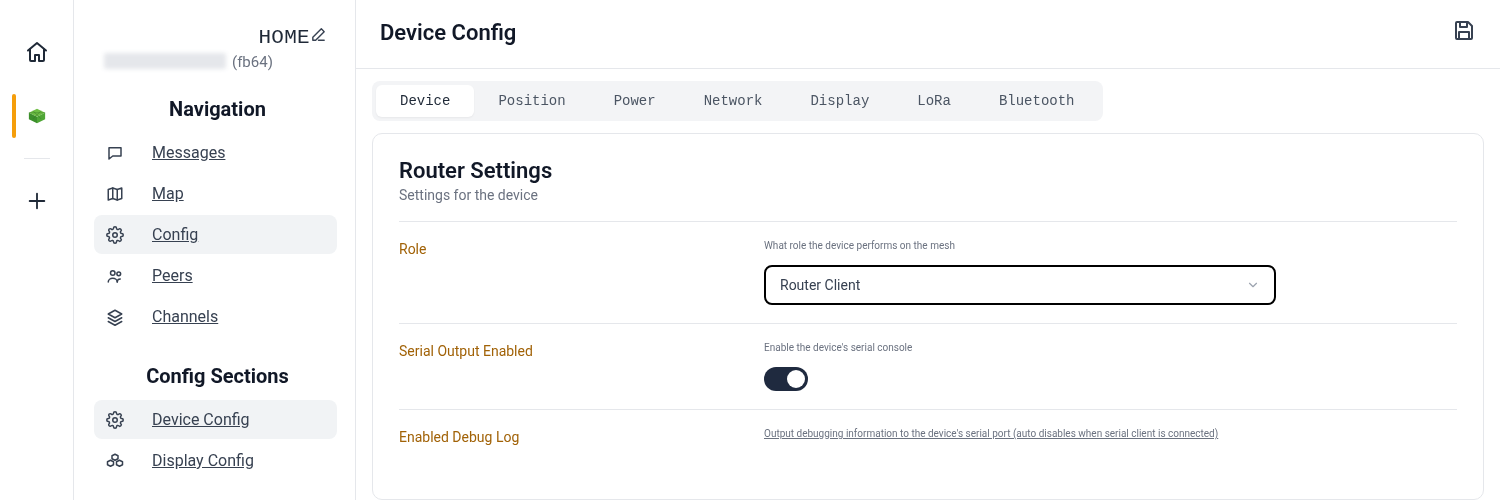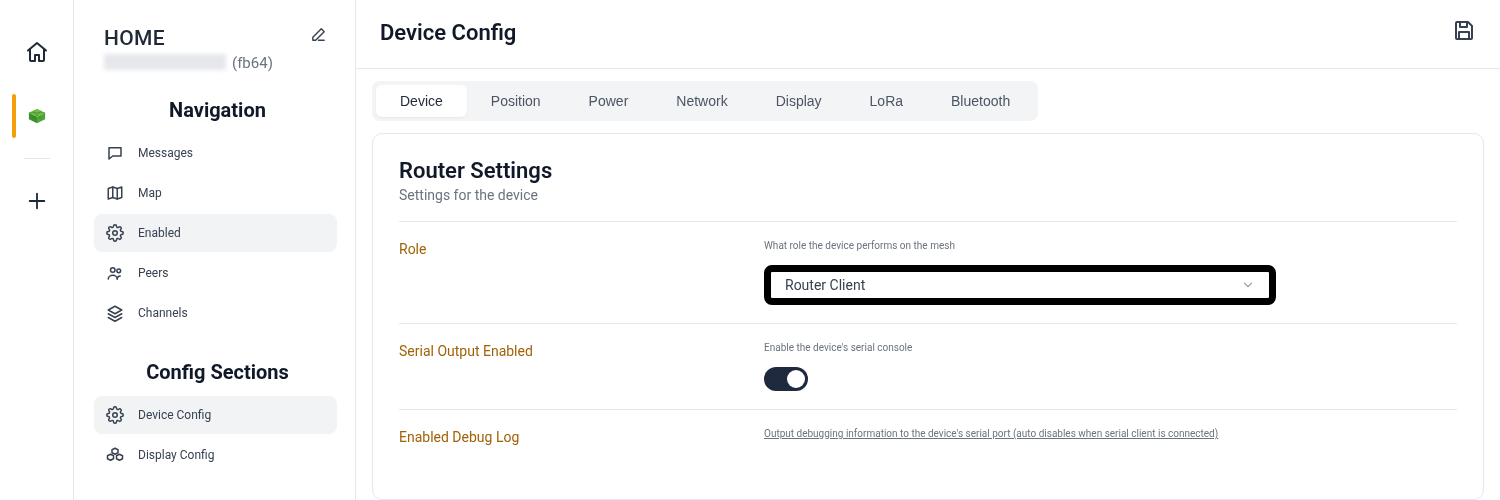--- a/index.html
+++ b/index.html
@@ -57,24 +57,25 @@
     .rail-plus svg { width: 22px; height: 22px; stroke: #1f2937; stroke-width: 2; }
 
     
     .sidebar {
       width: 282px;
       border-right: 1px solid #e5e7eb;
       padding: 26px 18px 0 20px;
     }
     .sidebar-header {
       display: flex;
-      justify-content: space-between;
+      justify-content: flex-end;
       align-items: flex-start;
       margin-bottom: 4px;
       padding: 0 10px 0 10px;
+      font-family: Liberation Mono, monospace;
     }
     .sidebar-title {
       font-size: 21px;
       font-weight: 500;
       letter-spacing: 0.3px;
     }
     .edit-icon svg { width: 17px; height: 17px; stroke: #374151; }
     .sidebar-subline {
       display: flex;
       align-items: flex-start;
@@ -97,27 +98,28 @@
       font-size: 20px;
       font-weight: 700;
       margin: 8px 0 12px 4px;
       color: #111827;
       text-align: center;
     }
     .nav-list { list-style: none; }
     .nav-item {
       display: flex;
       align-items: center;
-      gap: 14px;
+      gap: 28px;
       padding: 10px 12px;
       border-radius: 8px;
-      font-size: 12px;
+      font-size: 16px;
       color: #374151;
       cursor: pointer;
       margin-bottom: 2px;
+      text-decoration: underline;
     }
     .nav-item.active {
       background: #f1f3f5;
     }
     .nav-item svg { width: 18px; height: 18px; stroke: #374151; fill: none; }
     .nav-spacer { height: 18px; }
 
     
     .main {
       flex: 1;
@@ -148,20 +150,21 @@
       padding: 4px;
     }
     .tab {
       padding: 8px 24px;
       font-size: 14px;
       color: #4b5563;
       border-radius: 6px;
       cursor: pointer;
       border: none;
       background: transparent;
+      font-family: Liberation Mono, monospace;
     }
     .tab.active {
       background: #ffffff;
       color: #1f2937;
       box-shadow: 0 1px 2px rgba(0,0,0,0.05);
     }
 
     .panel {
       margin: 12px 16px 0 16px;
       border: 1px solid #e5e7eb;
@@ -194,21 +197,21 @@
     }
     .row-right { flex: 1; }
     .row-desc {
       font-size: 10px;
       color: #6b7280;
       margin-bottom: 14px;
     }
     .select {
       width: 512px;
       height: 40px;
-      border: 7px solid #000000;
+      border: 2px solid #000000;
       border-radius: 8px;
       display: flex;
       align-items: center;
       justify-content: space-between;
       padding: 0 14px;
       font-size: 14px;
       color: #374151;
       cursor: pointer;
     }
     .select svg { width: 14px; height: 14px; stroke: #9ca3af; }
@@ -294,21 +297,21 @@
           <path d="M9 4v14"></path>
           <path d="M15 6v14"></path>
         </svg>
       <span>Map</span>
     </li>
     <li class="nav-item active">
       <svg viewBox="0 0 24 24" stroke-width="2" stroke-linecap="round" stroke-linejoin="round">
           <circle cx="12" cy="12" r="3"></circle>
           <path d="M19.4 15a1.7 1.7 0 0 0 .34 1.87l.06.06a2 2 0 1 1-2.83 2.83l-.06-.06a1.7 1.7 0 0 0-1.87-.34 1.7 1.7 0 0 0-1 1.56V21a2 2 0 1 1-4 0v-.09a1.7 1.7 0 0 0-1.11-1.56 1.7 1.7 0 0 0-1.87.34l-.06.06a2 2 0 1 1-2.83-2.83l.06-.06a1.7 1.7 0 0 0 .34-1.87 1.7 1.7 0 0 0-1.56-1H3a2 2 0 1 1 0-4h.09a1.7 1.7 0 0 0 1.56-1.11 1.7 1.7 0 0 0-.34-1.87l-.06-.06a2 2 0 1 1 2.83-2.83l.06.06a1.7 1.7 0 0 0 1.87.34H9a1.7 1.7 0 0 0 1-1.56V3a2 2 0 1 1 4 0v.09a1.7 1.7 0 0 0 1 1.56 1.7 1.7 0 0 0 1.87-.34l.06-.06a2 2 0 1 1 2.83 2.83l-.06.06a1.7 1.7 0 0 0-.34 1.87V9a1.7 1.7 0 0 0 1.56 1H21a2 2 0 1 1 0 4h-.09a1.7 1.7 0 0 0-1.56 1z"></path>
         </svg>
-      <span>Enabled</span>
+      <span>Config</span>
     </li>
     <li class="nav-item">
       <svg viewBox="0 0 24 24" stroke-width="2" stroke-linecap="round" stroke-linejoin="round">
           <circle cx="9" cy="8" r="3"></circle>
           <path d="M3 20c0-3 3-5 6-5s6 2 6 5"></path>
           <circle cx="17" cy="9" r="2.5"></circle>
           <path d="M15 20c0-2 1.5-4 4-4"></path>
         </svg>
       <span>Peers</span>
     </li>

